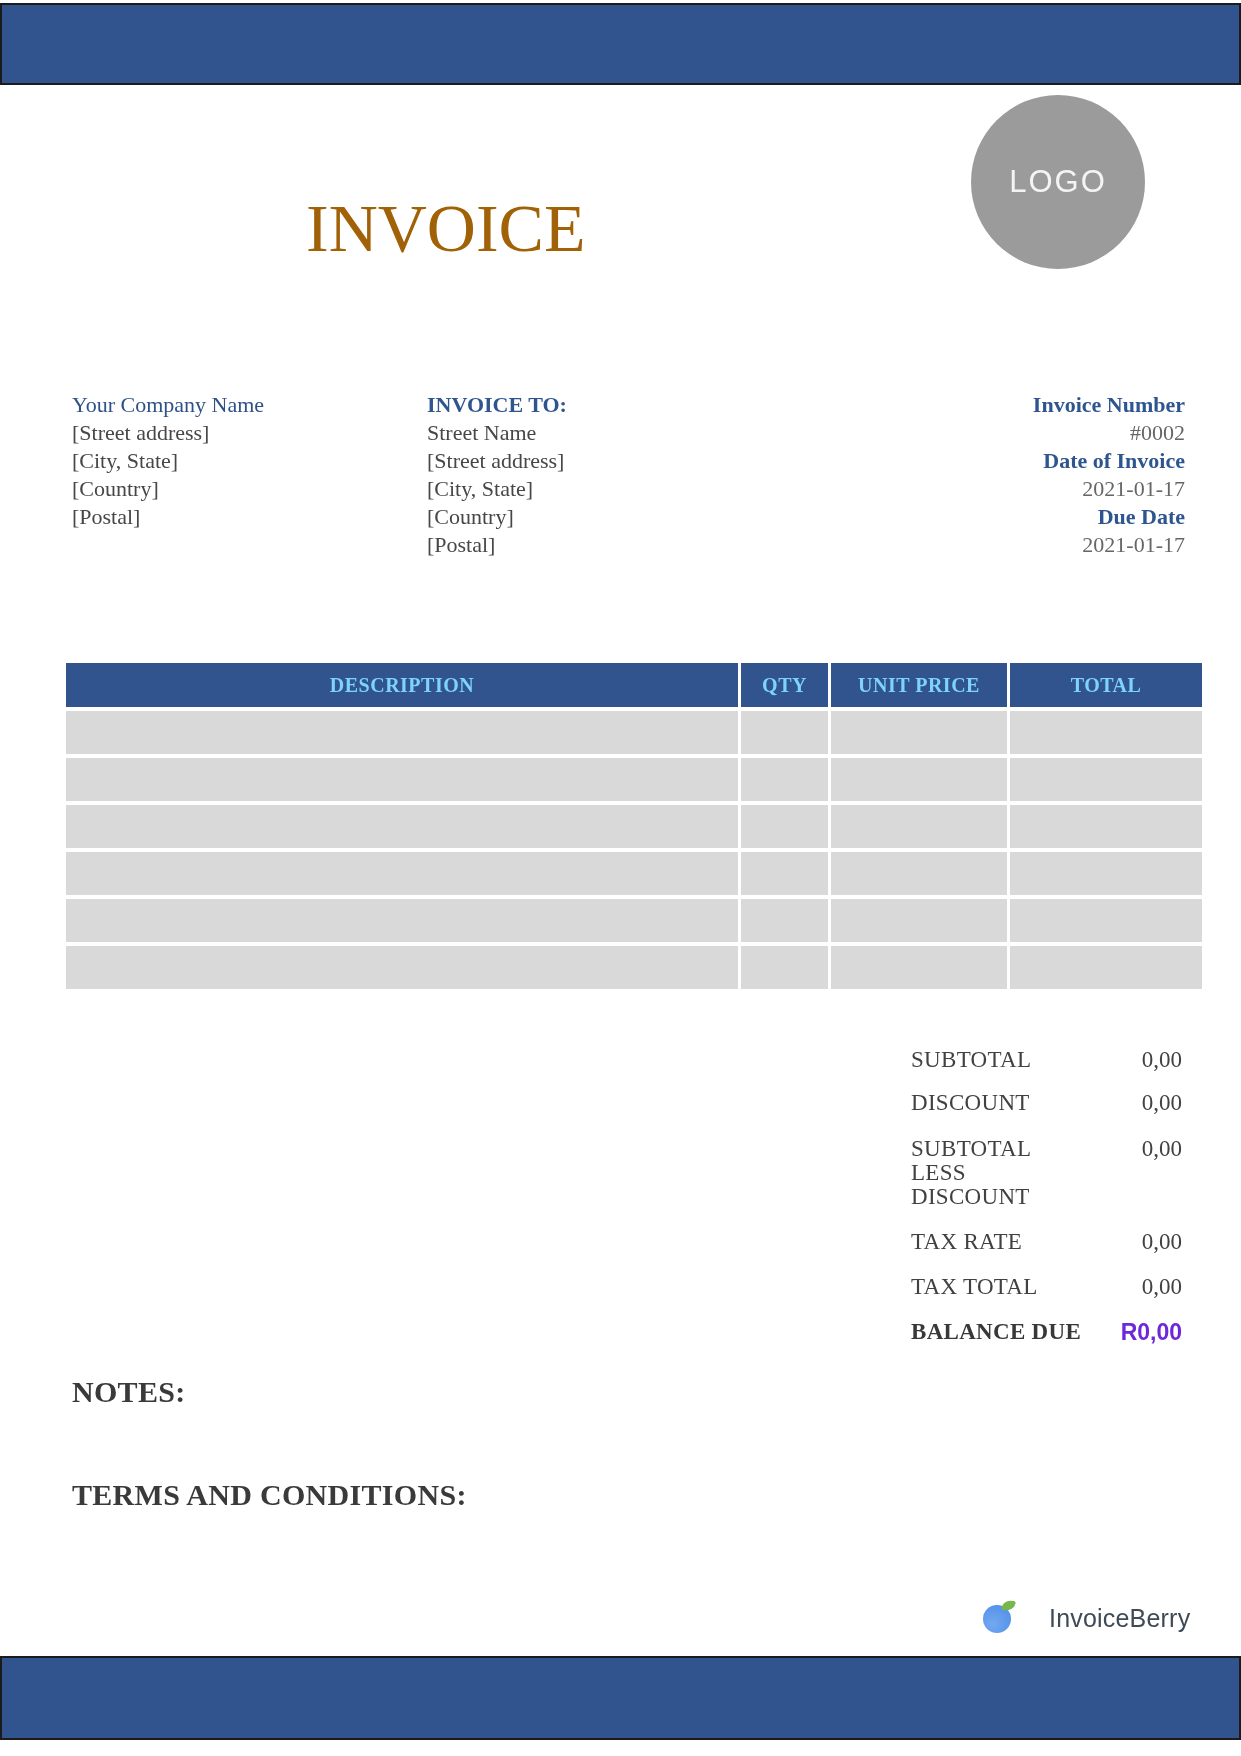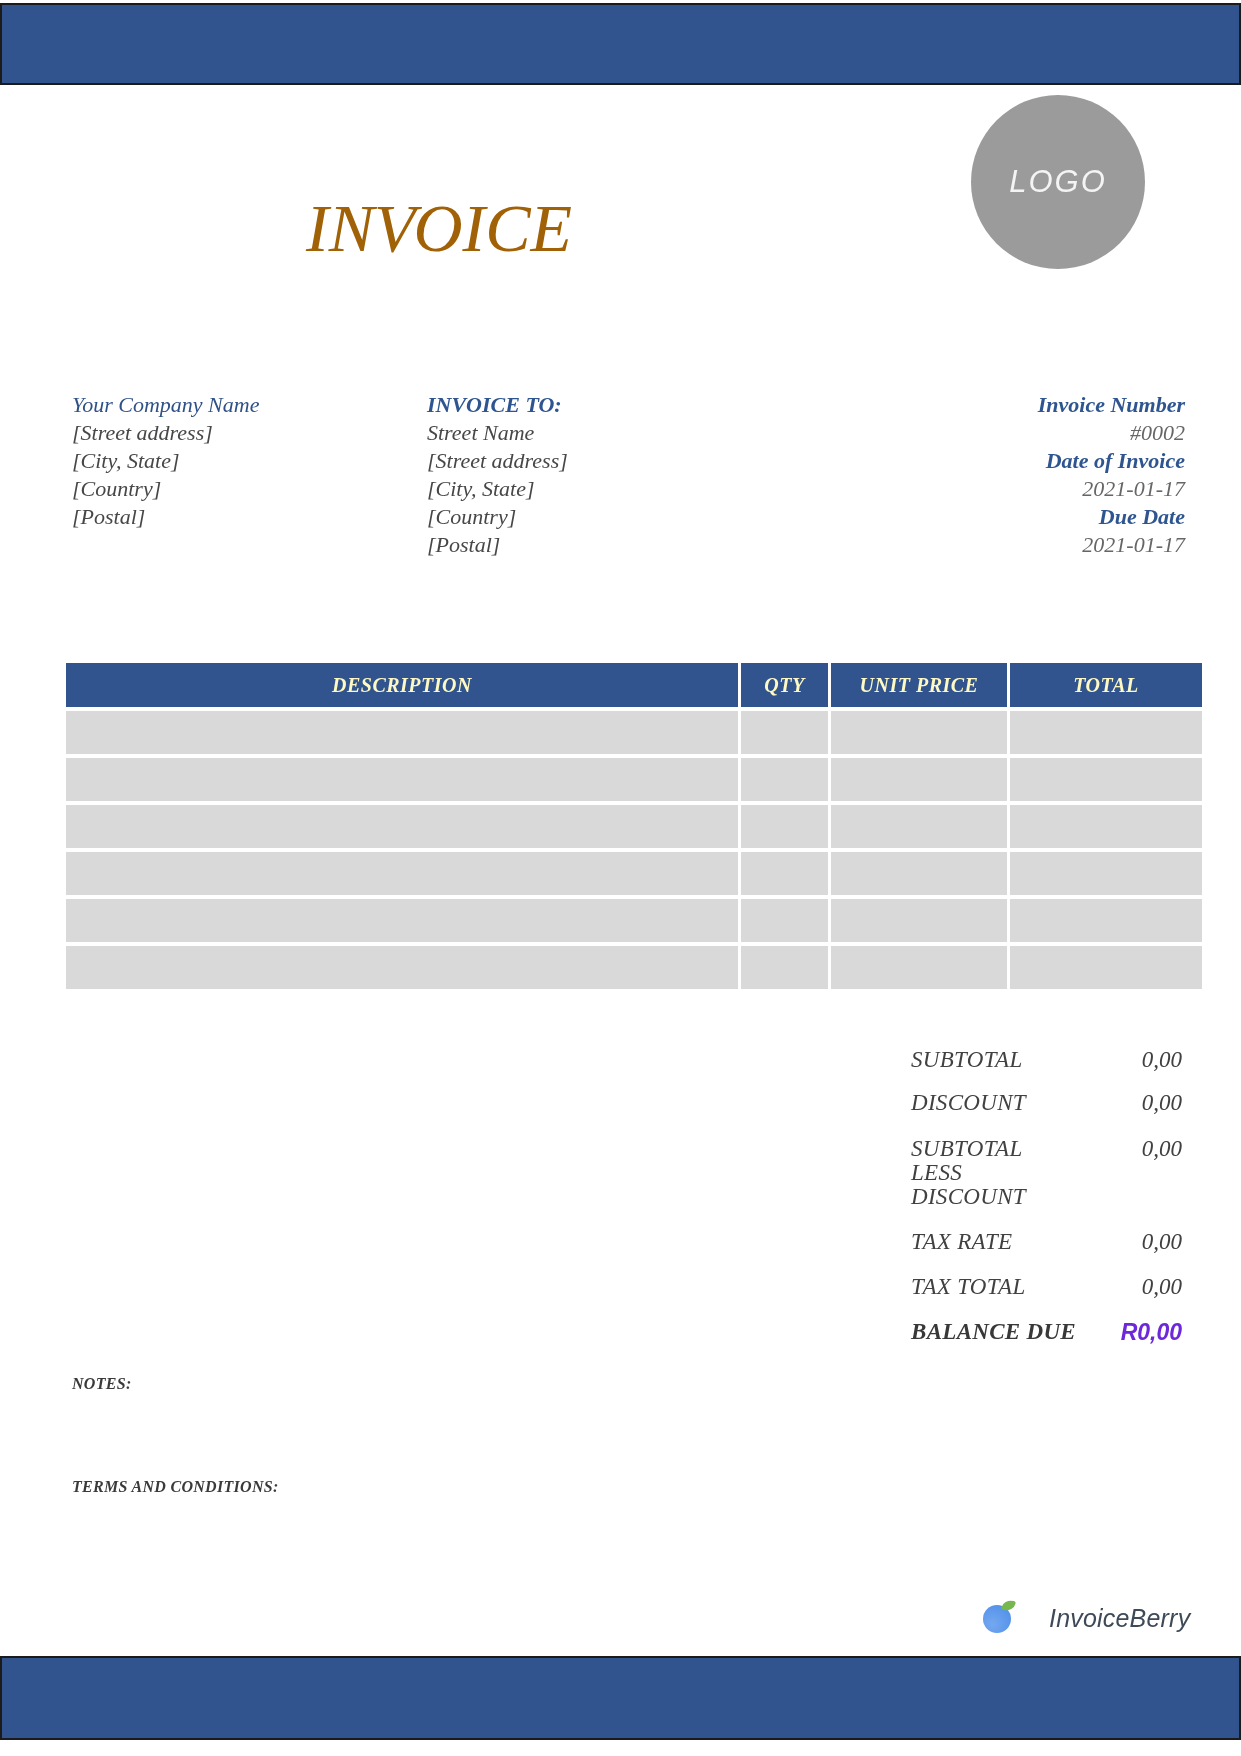--- a/index.html
+++ b/index.html
@@ -4,21 +4,20 @@
 <style>
   html,body{margin:0;padding:0;}
   body{background:#ffffff;}
   .page{
     position:relative;
     width:1241px;
     height:1756px;
     background:#ffffff;
     overflow:hidden;
     font-family:"Liberation Serif","DejaVu Serif",serif;
-    font-style:italic;
   }
   
   .band{
     position:absolute;
     left:0;
     width:1237px;
     height:78px;
     background:#31548F;
     border:2px solid #1b1b1b;
   }
@@ -70,21 +69,21 @@
     left:66px; top:663px;
     width:1127px;
   }
   .t-row{
     display:grid;
     grid-template-columns:672px 87px 176px 192px;
     column-gap:3px;
   }
   .t-row.head .cell{
     background:#31548F;
-    color:#fef9c3;
+    color:#7dd3fc;
     height:44px;
     display:flex;align-items:center;justify-content:center;
     font-weight:700;
     font-size:20px;
     letter-spacing:0.5px;
   }
   .t-row.body{margin-top:4px;}
   .t-row.body .cell{
     background:#D9D9D9;
     height:43px;
@@ -111,21 +110,21 @@
   .totals .trow.balance .tlabel{font-weight:700;color:#383838;}
   .totals .trow.balance .tvalue{
     font-family:"Liberation Sans","DejaVu Sans",sans-serif;
     font-weight:700;
     color:#6d28d9;
   }
   
   .section-label{
     position:absolute;
     left:72px;
-    font-size:16px;
+    font-size:30px;
     font-weight:700;
     color:#3a3a3a;
     letter-spacing:0.3px;
   }
   .notes{top:1375px;}
   .terms{top:1478px;}
   
   .brand{
     position:absolute;
     left:983px; top:1604px;

